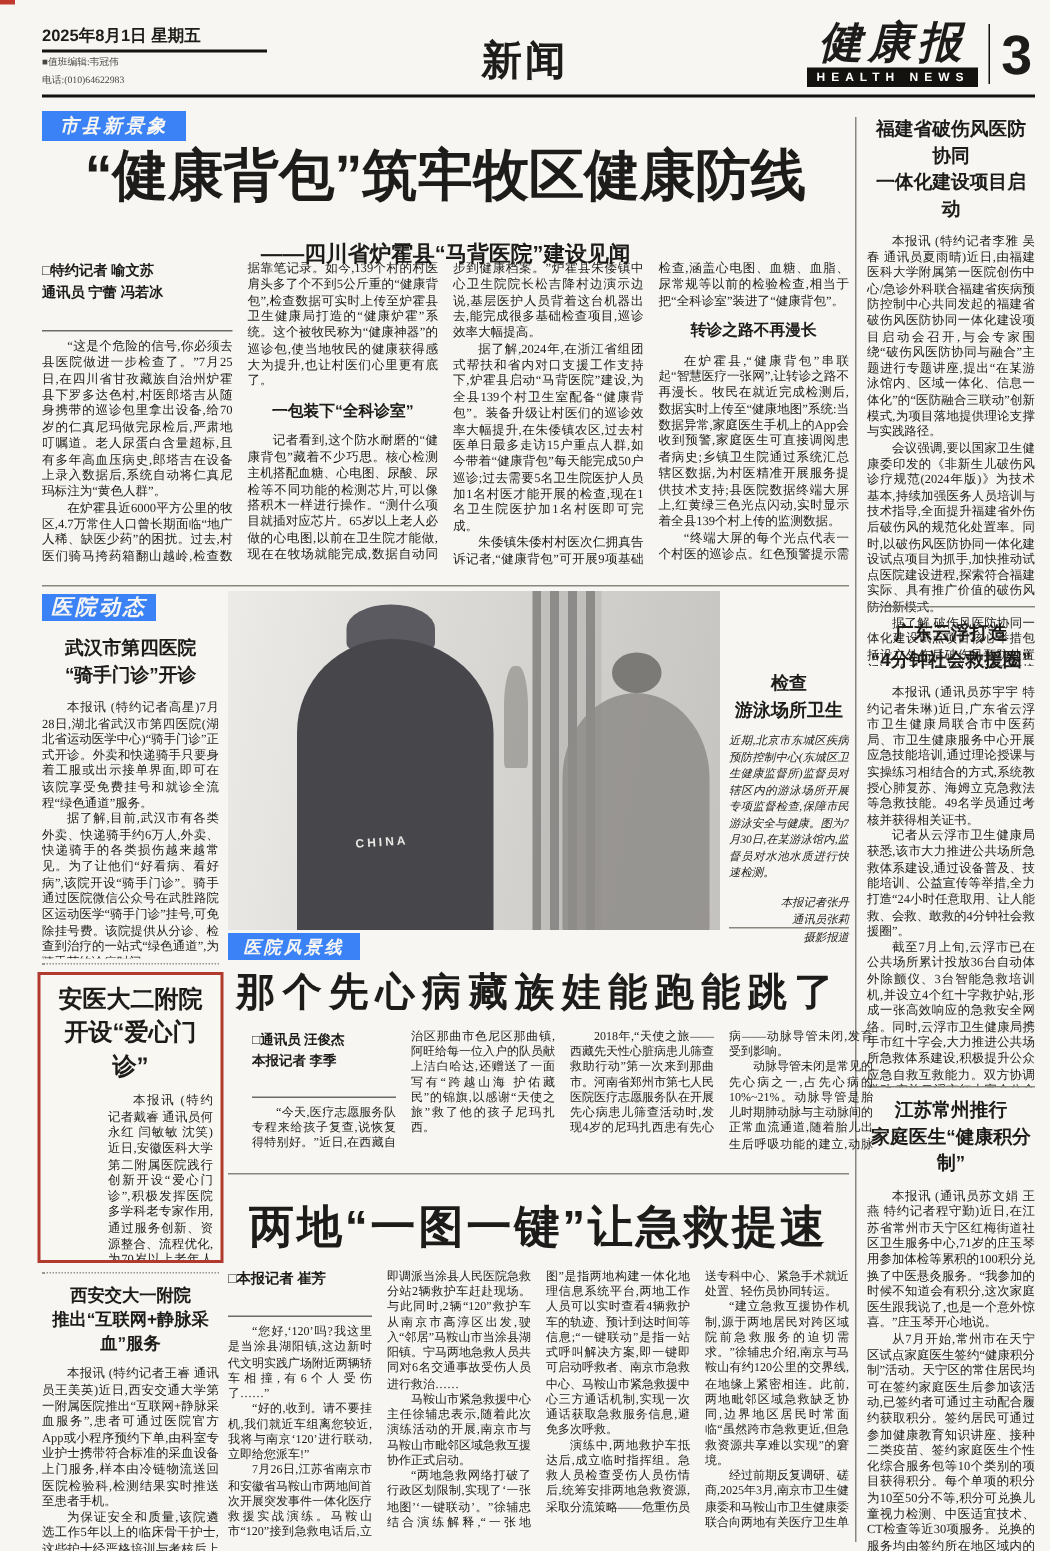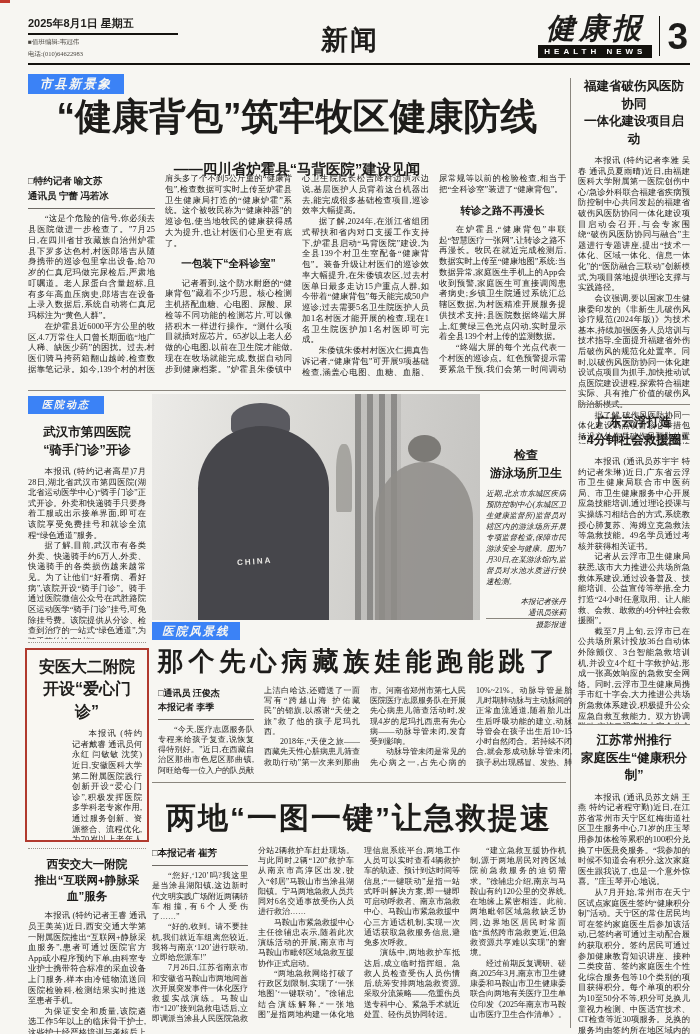--- a/index.html
+++ b/index.html
@@ -30,21 +30,21 @@
   
   .lead-headline{font-family:"Liberation Sans",sans-serif;font-weight:900;font-size:37px;
         letter-spacing:0px;text-align:center;line-height:1.15;}
   .lead-subhead{font-family:"Liberation Sans",sans-serif;font-weight:bold;font-size:14.5px;text-align:center;}
 
   .cols{column-gap:10px;text-align:justify;font-size:8.4px;line-height:1.28;overflow:hidden;}
   .cols p{margin:0;text-indent:2em;}
   .cols p.sub{text-indent:0;text-align:center;font-weight:bold;
         font-family:"Liberation Sans",sans-serif;font-size:10.5px;margin:8px 0;}
   .c4{column-count:4;}
-  .byline{border-bottom:1px solid #6e6a64;padding-bottom:4px;margin-bottom:5px;
+  .byline{border-bottom:1px solid #6e6a64;padding-bottom:16px;margin-bottom:5px;
         font-size:9.5px;font-weight:bold;line-height:1.6;text-indent:0;break-inside:avoid;}
 
   
   .rail-title{font-family:"Liberation Sans",sans-serif;font-weight:bold;font-size:12.5px;
         line-height:1.4;text-align:center;}
   .rail-title div{margin:0;}
   .rail-body{font-size:8.3px;line-height:1.28;text-align:justify;overflow:hidden;}
   .rail-body p{margin:0;text-indent:2em;}
   .sep{border-top:1px solid #8a867e;}
   .dotsep{border-top:1px dotted #9b968d;}
@@ -127,21 +127,21 @@
   <div class="abs sep" style="left:28px;top:390px;width:538px;"></div>
 
   <div class="abs vrule" style="left:570px;top:78px;height:950px;"></div>
 
   <div class="abs" style="left:578px;top:78px;width:112px;">
     <div class="rail-title">
         <div>福建省破伤风医防协同</div>
         <div>一体化建设项目启动</div>
       </div>
     <div class="rail-body" style="height:288px;margin-top:8px;">
-        <p>本报讯 (特约记者李雅 吴春 通讯员夏雨晴)近日,由福建医科大学附属第一医院创伤中心/急诊外科联合福建省疾病预防控制中心共同发起的福建省破伤风医防协同一体化建设项目启动会召开,与会专家围绕“破伤风医防协同与融合”主题进行专题讲座,提出“技术一体化、区域一体化、信息一体化”的“医防融合三联动”创新模式,为项目落地提供理论支撑与实践路径。</p>
+        <p>本报讯 (特约记者李雅 吴春 通讯员夏雨晴)近日,由福建医科大学附属第一医院创伤中心/急诊外科联合福建省疾病预防控制中心共同发起的福建省破伤风医防协同一体化建设项目启动会召开,与会专家围绕“破伤风医防协同与融合”主题进行专题讲座,提出“在某游泳馆内、区域一体化、信息一体化”的“医防融合三联动”创新模式,为项目落地提供理论支撑与实践路径。</p>
         <p>会议强调,要以国家卫生健康委印发的《非新生儿破伤风诊疗规范(2024年版)》为技术基本,持续加强医务人员培训与技术指导,全面提升福建省外伤后破伤风的规范化处置率。同时,以破伤风医防协同一体化建设试点项目为抓手,加快推动试点医院建设进程,探索符合福建实际、具有推广价值的破伤风防治新模式。</p>
         <p>据了解,破伤风医防协同一体化建设试点项目核心举措包括设立外伤后破伤风预防处置门诊,推动医疗机构增设疫苗接种服务,以“医防融合”为核心切入点,全面提升区域破伤风防控规范化水平,有效降低发病率,筑牢民众健康屏障。</p>
       </div>
   </div>
   <div class="abs sep" style="left:578px;top:404px;width:112px;"></div>
   <div class="abs" style="left:578px;top:414px;width:112px;">
     <div class="rail-title">
         <div>广东云浮打造</div>
         <div>“4分钟社会救援圈”</div>
       </div>
@@ -156,21 +156,21 @@
     <div class="rail-title">
         <div>江苏常州推行</div>
         <div>家庭医生“健康积分制”</div>
       </div>
     <div class="rail-body" style="height:254px;margin-top:8px;">
         <p>本报讯 (通讯员苏文娟 王燕 特约记者程守勤)近日,在江苏省常州市天宁区红梅街道社区卫生服务中心,71岁的庄玉琴用参加体检等累积的100积分兑换了中医悬灸服务。“我参加的时候不知道会有积分,这次家庭医生跟我说了,也是一个意外惊喜。”庄玉琴开心地说。</p>
         <p>从7月开始,常州市在天宁区试点家庭医生签约“健康积分制”活动。天宁区的常住居民均可在签约家庭医生后参加该活动,已签约者可通过主动配合履约获取积分。签约居民可通过参加健康教育知识讲座、接种二类疫苗、签约家庭医生个性化综合服务包等10个类别的项目获得积分。每个单项的积分为10至50分不等,积分可兑换儿童视力检测、中医适宜技术、CT检查等近30项服务。兑换的服务均由签约所在地区域内的基层医疗卫生机构提供。</p>
       </div>
   </div>
 
-  <div class="abs badge" style="left:28px;top:396px;width:76px;height:18px;font-size:10px;">医院动态</div>
+  <div class="abs badge" style="left:28px;top:396px;width:76px;height:18px;font-size:14px;">医院动态</div>
   <div class="abs" style="left:28px;top:424px;width:118px;">
     <div class="rail-title">
         <div>武汉市第四医院</div>
         <div>“骑手门诊”开诊</div>
       </div>
     <div class="rail-body" style="height:172px;margin-top:8px;">
         <p>本报讯 (特约记者高星)7月28日,湖北省武汉市第四医院(湖北省运动医学中心)“骑手门诊”正式开诊。外卖和快递骑手只要身着工服或出示接单界面,即可在该院享受免费挂号和就诊全流程“绿色通道”服务。</p>
         <p>据了解,目前,武汉市有各类外卖、快递骑手约6万人,外卖、快递骑手的各类损伤越来越常见。为了让他们“好看病、看好病”,该院开设“骑手门诊”。骑手通过医院微信公众号在武胜路院区运动医学“骑手门诊”挂号,可免除挂号费。该院提供从分诊、检查到治疗的一站式“绿色通道”,为骑手节约诊疗时间。</p>
       </div>
   </div>
@@ -217,21 +217,21 @@
     <div class="cap-body" style="height:104px;">近期,北京市东城区疾病预防控制中心(东城区卫生健康监督所)监督员对辖区内的游泳场所开展专项监督检查,保障市民游泳安全与健康。图为7月30日,在某游泳馆内,监督员对水池水质进行快速检测。</div>
     <div class="cap-credit">
         <div>本报记者张丹</div>
         <div>通讯员张莉</div>
         <div>摄影报道</div>
       </div>
   </div>
 
   <div class="abs badge" style="left:152px;top:622px;width:88px;height:18px;font-size:11.5px;">医院风景线</div>
   <div class="abs scene-headline" style="left:152px;top:644px;width:414px;">那个先心病藏族娃能跑能跳了</div>
-  <div class="abs cols c4" style="left:158px;top:686px;width:414px;height:90px;font-size:8px;">
+  <div class="abs cols c4" style="left:168px;top:686px;width:414px;height:90px;font-size:8px;">
     <div class="byline" style="font-size:9px;">
       <div>□通讯员 汪俊杰</div>
       <div>本报记者 李季</div>
     </div>
     <div>
         <p>“今天,医疗志愿服务队专程来给孩子复查,说恢复得特别好。”近日,在西藏自治区那曲市色尼区那曲镇,阿旺给每一位入户的队员献上洁白哈达,还赠送了一面写有“跨越山海 护佑藏民”的锦旗,以感谢“天使之旅”救了他的孩子尼玛扎西。</p>
         <p>2018年,“天使之旅——西藏先天性心脏病患儿筛查救助行动”第一次来到那曲市。河南省郑州市第七人民医院医疗志愿服务队在开展先心病患儿筛查活动时,发现4岁的尼玛扎西患有先心病——动脉导管未闭,发育受到影响。</p>
         <p>动脉导管未闭是常见的先心病之一,占先心病的10%~21%。动脉导管是胎儿时期肺动脉与主动脉间的正常血流通道,随着胎儿出生后呼吸功能的建立,动脉导管会在孩子出生后10~15小时自然闭合。若持续不闭合,就会形成动脉导管未闭,孩子易出现感冒、发热、肺炎甚至肺动脉高压,严重时会死亡。</p>
       </div>
   </div>

